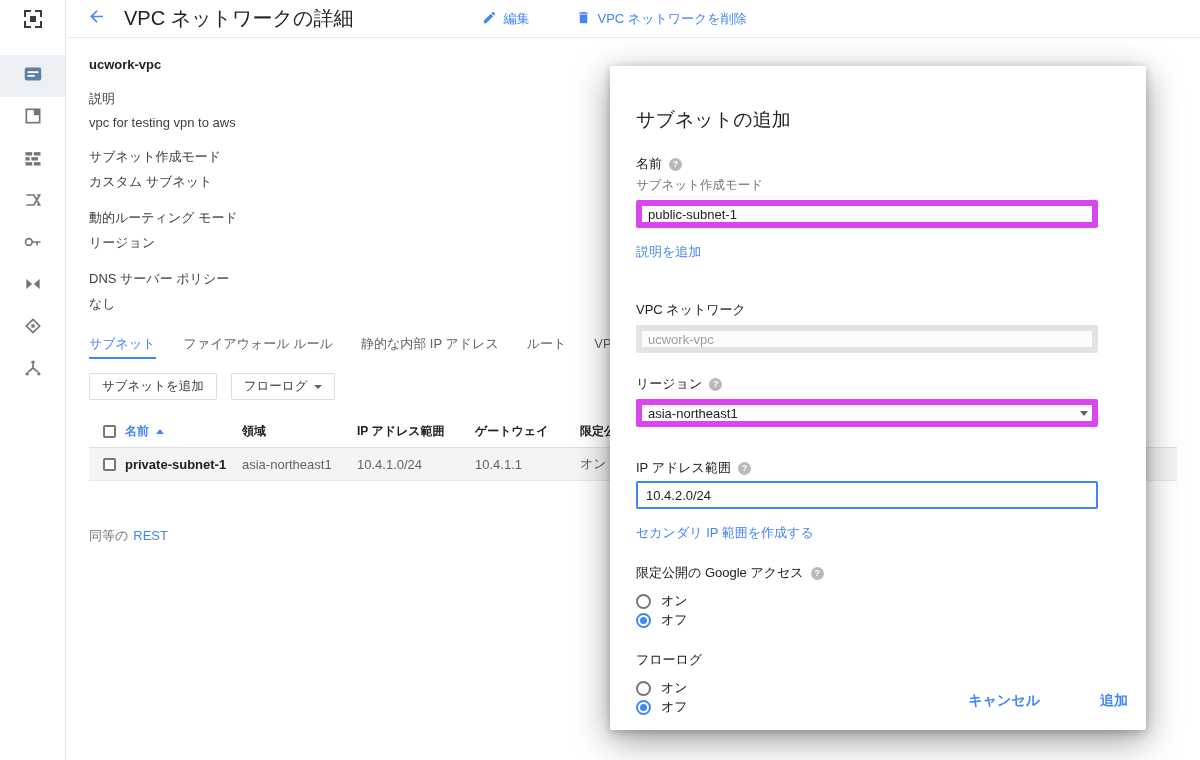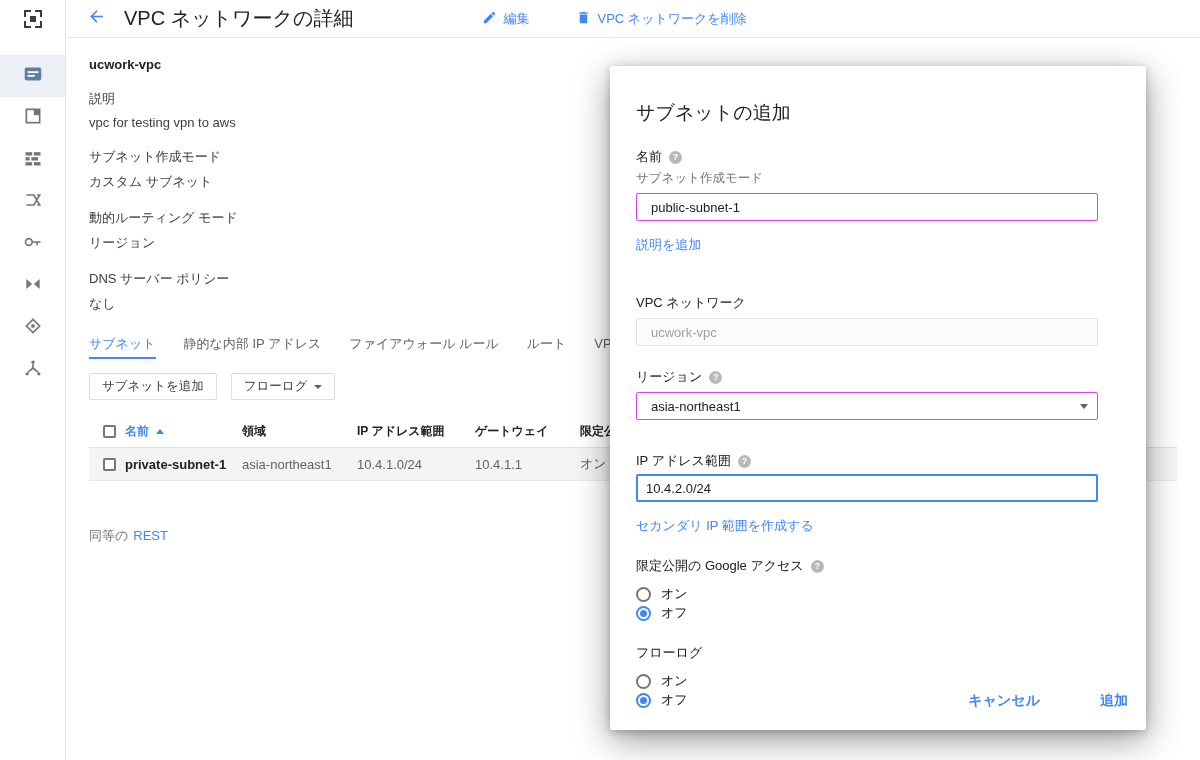--- a/index.html
+++ b/index.html
@@ -58,26 +58,26 @@
     display:inline-block; cursor:pointer; }
   .cb-cell { display:flex; align-items:center; padding-left:14px; }
 
   .rest-line { margin-top:46px; font-size:13px; color:#757575; }
   .rest-line a { color:#4285f4; margin-left:5px; }
 
   
   .dialog { position:absolute; left:610px; top:66px; width:536px; height:664px; background:#fff;
     border-radius:2px; padding:24px 26px; z-index:10;
     box-shadow:0 10px 35px rgba(0,0,0,0.40), 0 2px 8px rgba(0,0,0,0.22); }
-  .dlg-title { font-size:19px; font-weight:400; color:#212121; margin:10px 0 22px; }
+  .dlg-title { font-size:19px; font-weight:400; color:#212121; margin:17px 0 22px; }
   .dlg-label { font-size:13px; color:#202124; display:flex; align-items:center; gap:7px; }
   .help-icon { width:13px; height:13px; border-radius:50%; background:#b9b9b9; color:#fff;
     font-size:9px; font-weight:700; display:inline-flex; align-items:center; justify-content:center; cursor:pointer; }
   .dlg-helper { font-size:12.5px; color:#757575; margin-top:4px; }
-  .dlg-input { width:462px; height:28px; border:1px solid #d946ef; border-radius:2px; padding:0 14px;
+  .dlg-input { width:462px; height:28px; border:6px solid #d946ef; border-radius:2px; padding:0 6px;
     font-size:13px; color:#212121; background:#fff; font-family:inherit; display:block; }
   .dlg-input:disabled { color:#9aa0a6; background:#fbfbfb; border-color:#e3e3e3; }
   .dlg-input.focused { border:2px solid #4285f4; padding:0 8px; outline:none; }
   .dlg-link { font-size:13px; color:#4285f4; cursor:pointer; display:inline-block; }
   .select-wrap { position:relative; width:462px; }
   .select-caret { position:absolute; right:10px; top:12px; width:0; height:0;
     border-left:4px solid transparent; border-right:4px solid transparent; border-top:5px solid #616161; }
   .radio-row { display:flex; align-items:center; gap:10px; height:18px; font-size:13px; color:#212121; margin:1px 0; }
   .radio { width:15px; height:15px; border:2px solid #757575; border-radius:50%; position:relative; cursor:pointer; flex:none; }
   .radio.checked { border-color:#4285f4; }
@@ -218,22 +218,22 @@
     <div class="field-label">動的ルーティング モード</div>
     <div class="field-value">リージョン</div>
   </div>
   <div class="field">
     <div class="field-label">DNS サーバー ポリシー</div>
     <div class="field-value">なし</div>
   </div>
 
   <div class="tabs">
     <span class="tab active">サブネット</span>
+    <span class="tab">ファイアウォール ルール</span>
     <span class="tab">静的な内部 IP アドレス</span>
-    <span class="tab">ファイアウォール ルール</span>
     <span class="tab">ルート</span>
     <span class="tab">VPC ネ</span>
   </div>
 
   <div class="toolbar">
     <button class="btn-outline">
       <span>サブネットを追加</span>
     </button>
     <button class="btn-outline">
       <span>フローログ</span>

